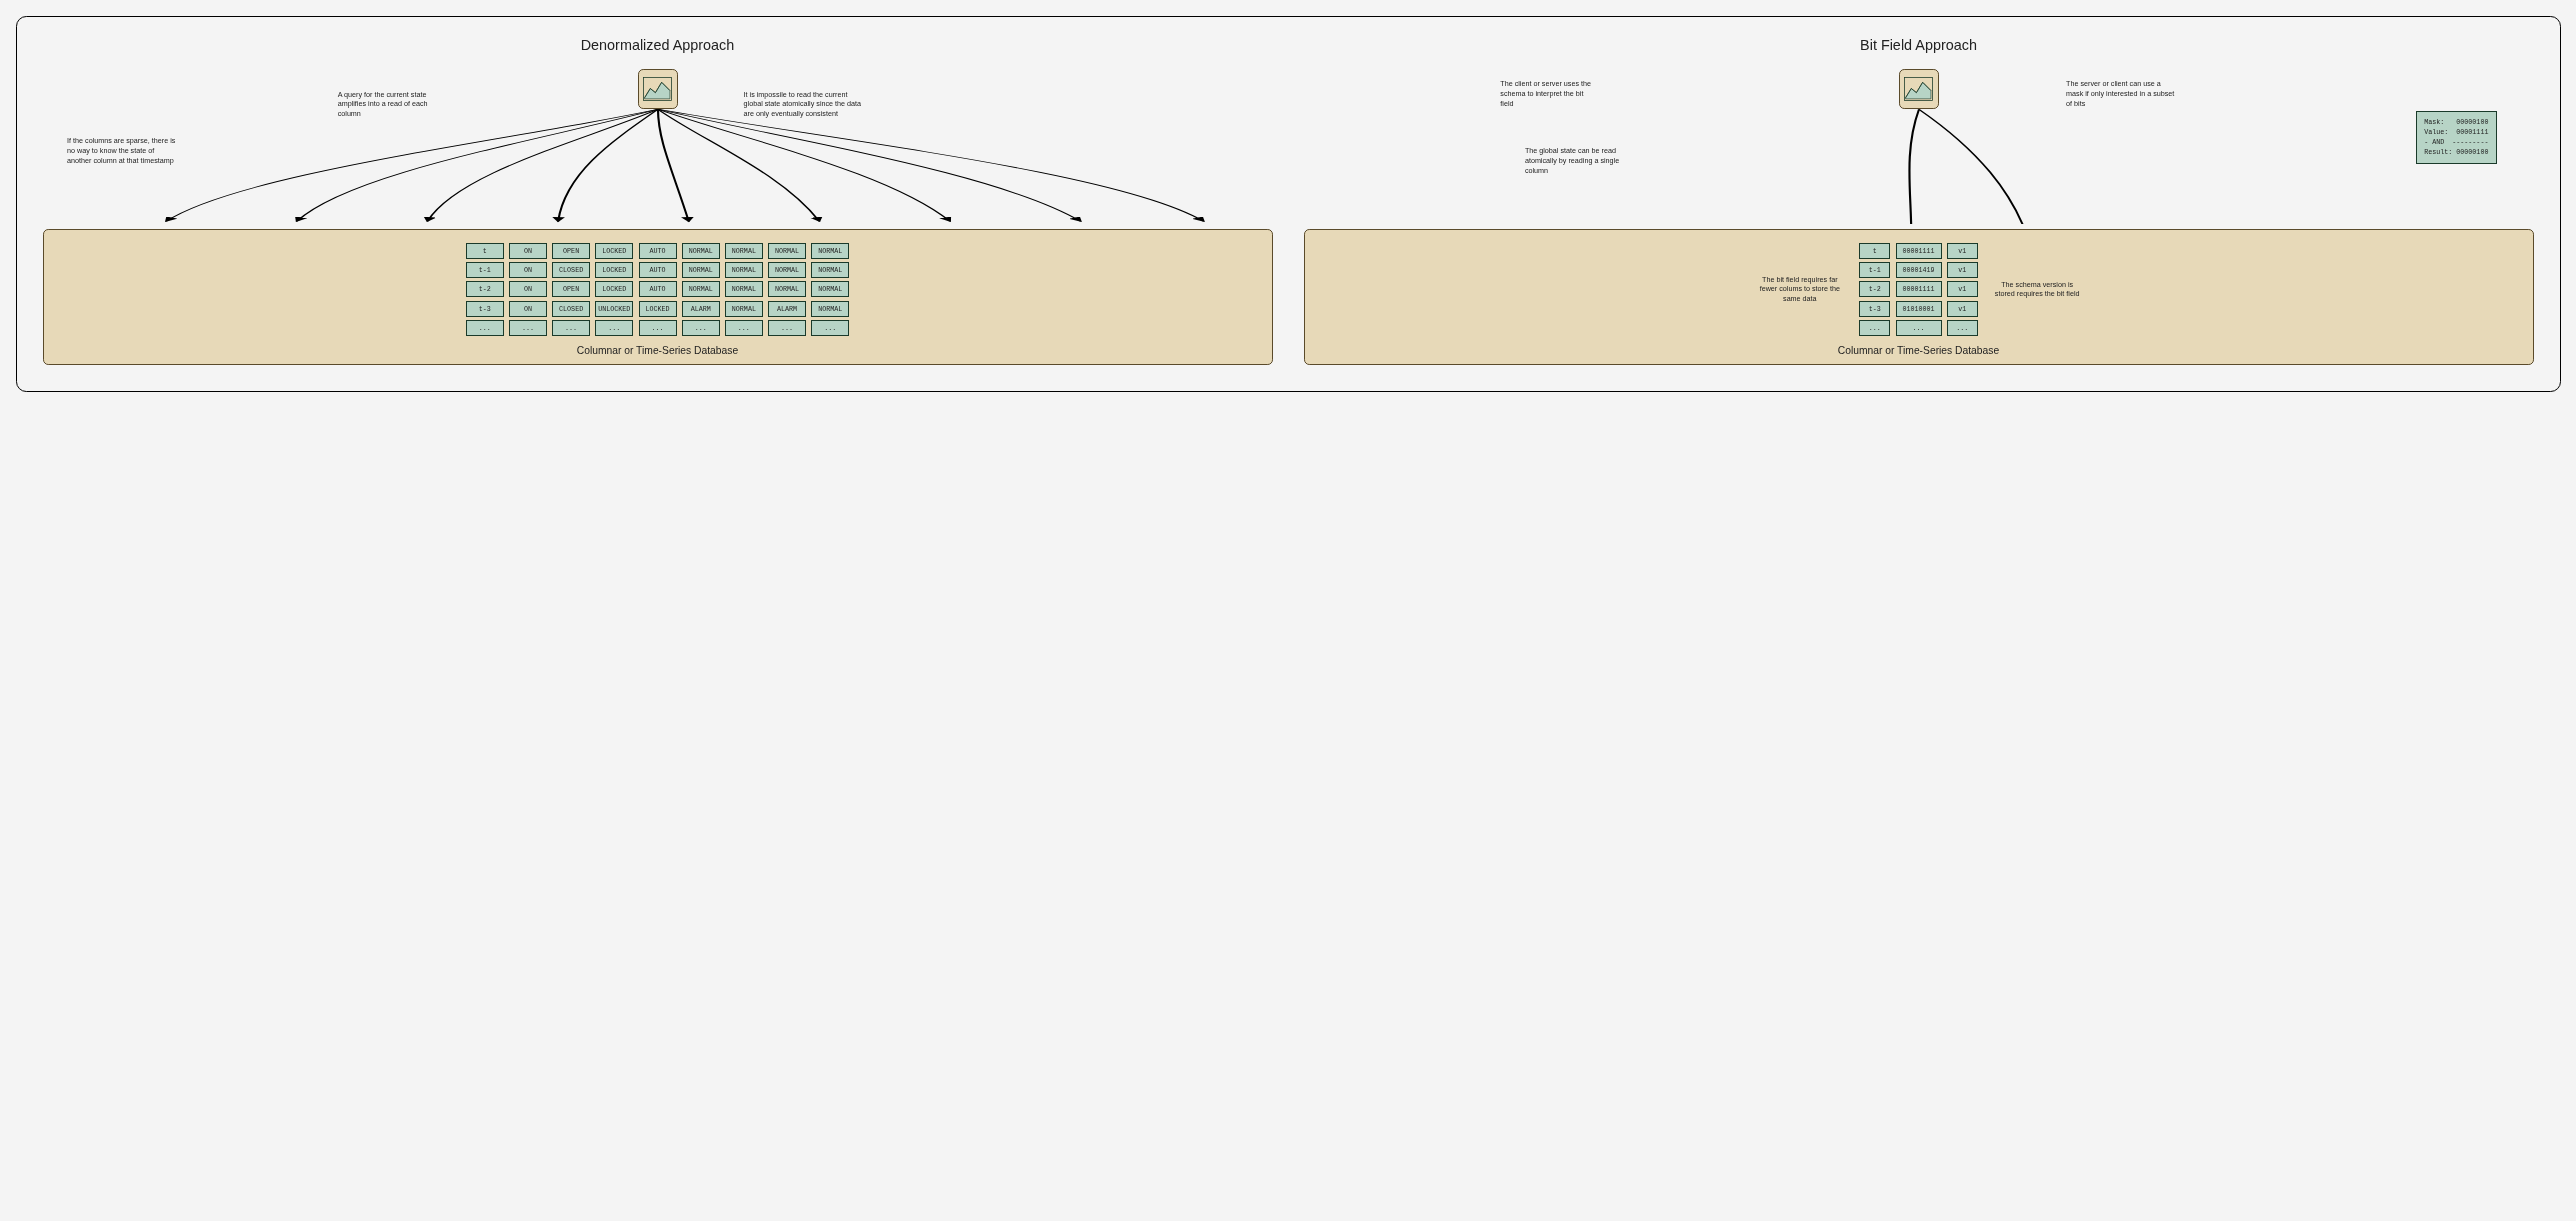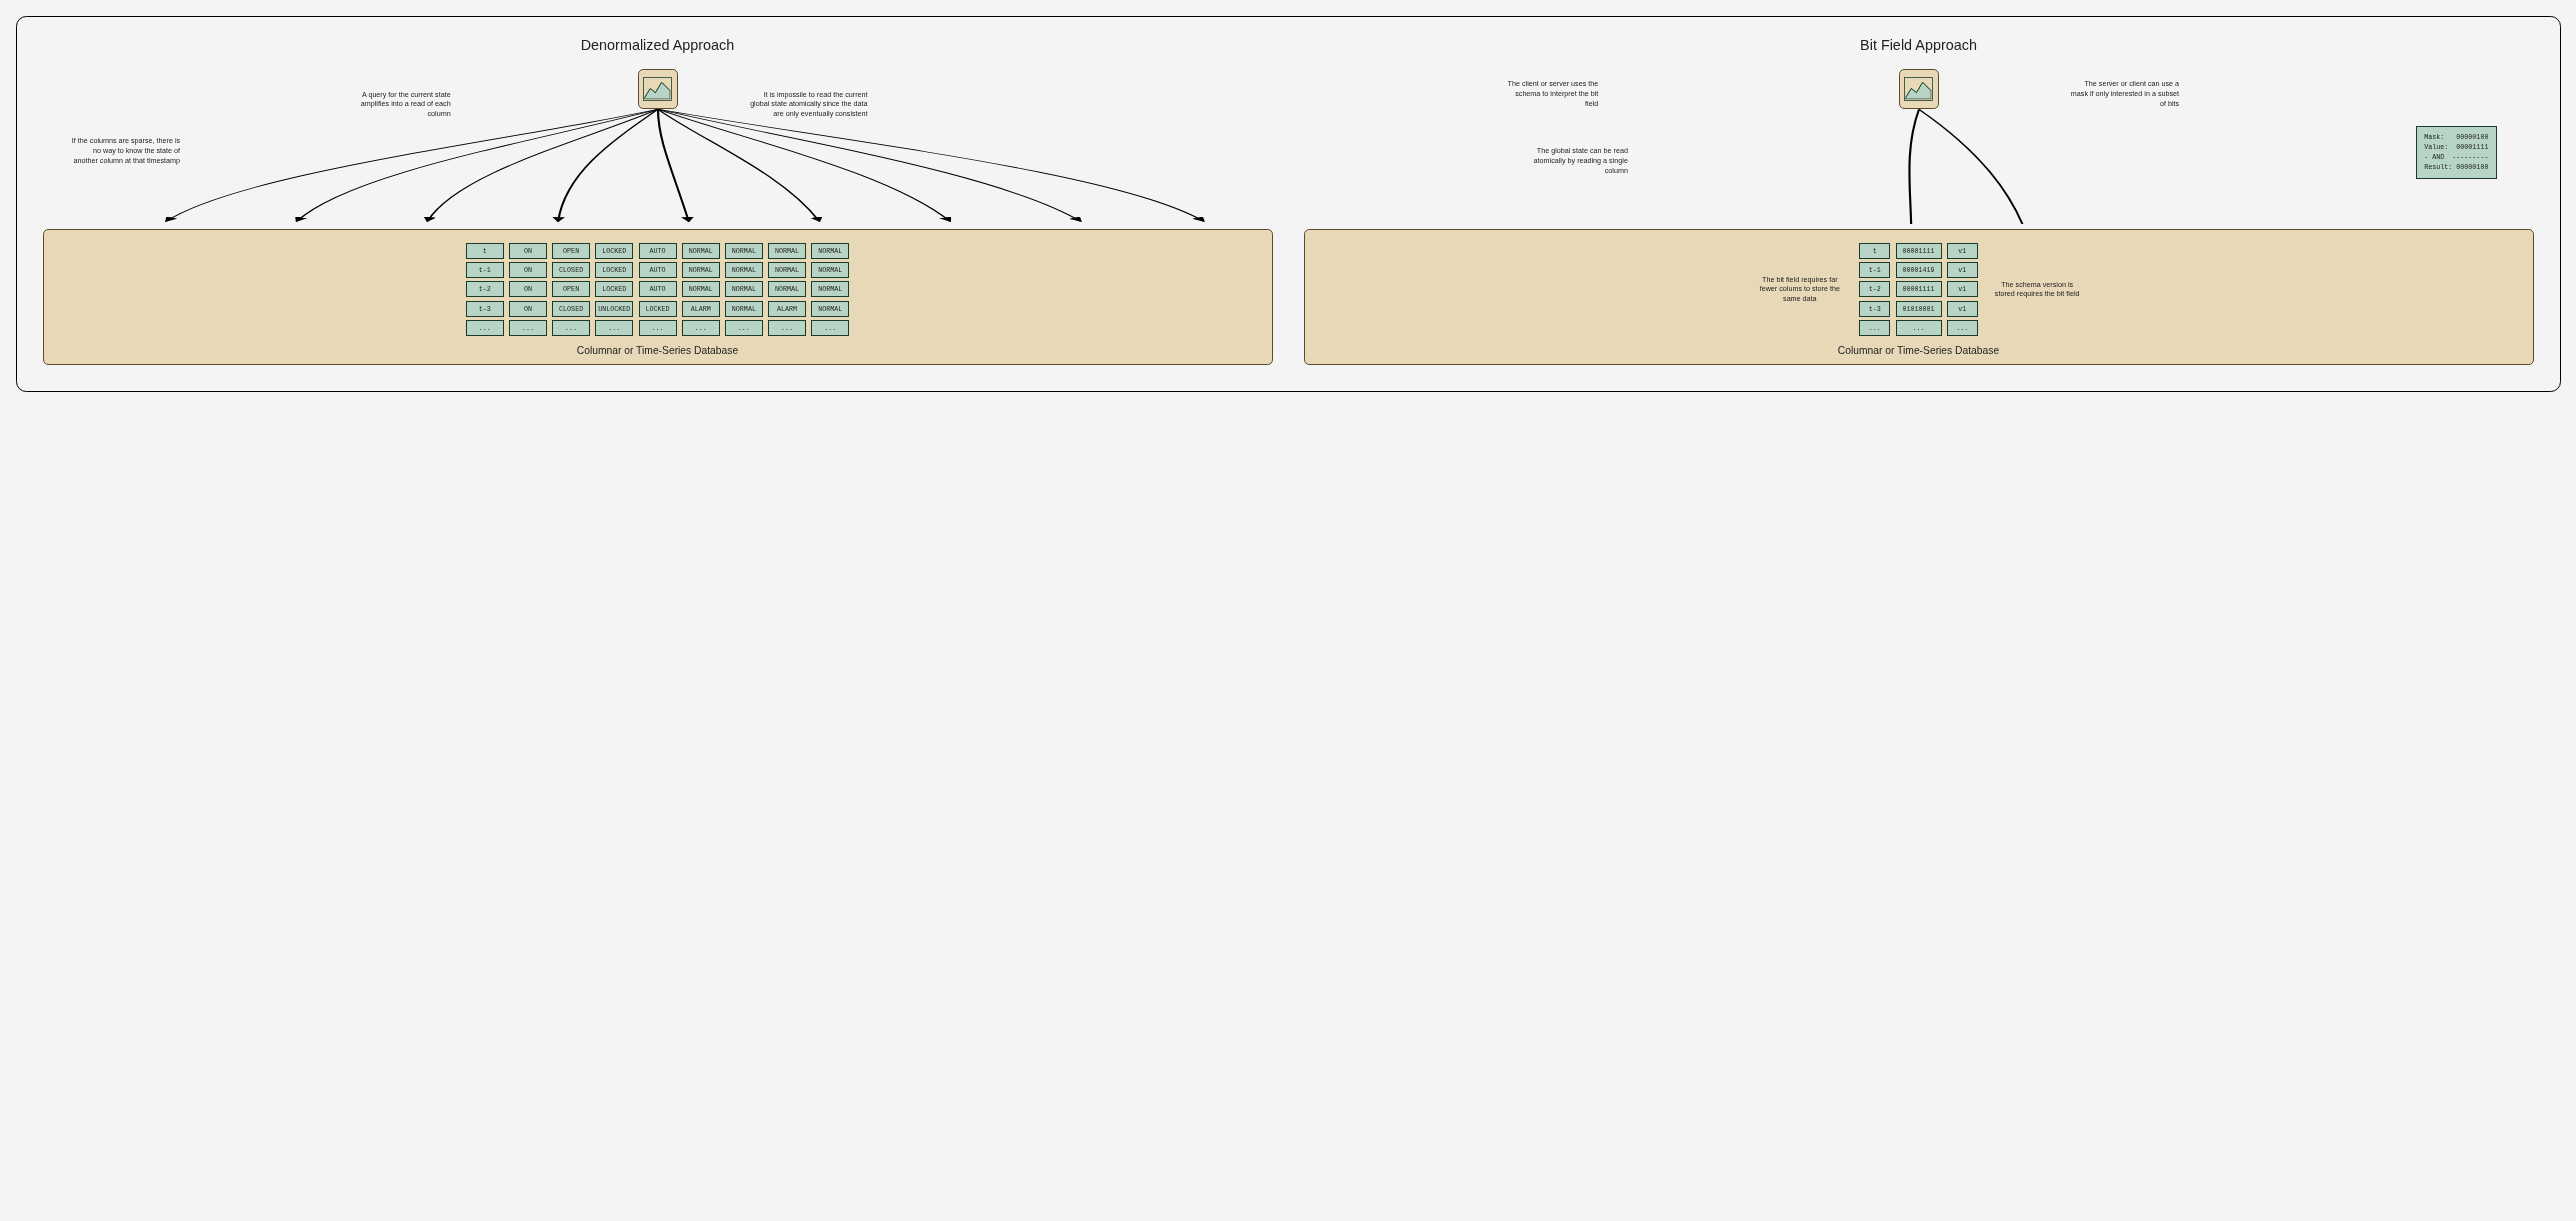--- a/index.html
+++ b/index.html
@@ -38,21 +38,21 @@
     border: 0.8px solid #5a4a2a;
     border-radius: 5.2px;
     display: flex;
     align-items: center;
     justify-content: center;
   }
   .note {
     position: absolute;
     font-size: 7.2px;
     line-height: 1.35;
-    text-align: right;
+    text-align: left;
     max-width: 113px;
   }
   .db {
     background: #e7d9b8;
     border: 0.8px solid #5a4a2a;
     border-radius: 5.2px;
     padding: 12.4px 10.3px 8.2px 10.3px;
     margin-top: 5.2px;
   }
   .cols {
@@ -223,21 +223,21 @@
         <svg width="29" height="24" viewBox="0 0 56 46">
           <rect x="1" y="1" width="54" height="44" fill="none" stroke="#1a3a2a" stroke-width="1.5"></rect>
           <path d="M3 40 L14 22 L24 30 L36 10 L52 26 L52 42 L3 42 Z" fill="#b7d4c6" stroke="#1a3a2a" stroke-width="1.2"></path>
           <path d="M3 40 L14 22 L24 30 L36 10 L52 26" fill="none" stroke="#1a3a2a" stroke-width="1.5"></path>
         </svg>
       </div>
 
       <div class="note" style="left:16%; top:10.3px; max-width:98px;">The client or server uses the schema to interpret the bit field</div>
       <div class="note" style="left:62%; top:10.3px; max-width:113px;">The server or client can use a mask if only interested in a subset of bits</div>
       <div class="note" style="left:18%; top:77px; max-width:103px;">The global state can be read atomically by reading a single column</div>
-      <div class="mask-box" style="right:3%; top:57px;margin-left:22px;">Mask:   00000100
+      <div class="mask-box" style="right:3%; top:42px;margin-left:22px;">Mask:   00000100
 Value:  00001111
 - AND  ---------
 Result: 00000100</div>
 
       <svg class="arrows" viewBox="0 0 800 300" preserveAspectRatio="none">
         <defs>
             <marker id="ah2" markerWidth="8" markerHeight="8" refX="6" refY="3" orient="auto">
               <path d="M0,0 L7,3 L0,6 Z" fill="#000"></path>
             </marker>
           </defs>

